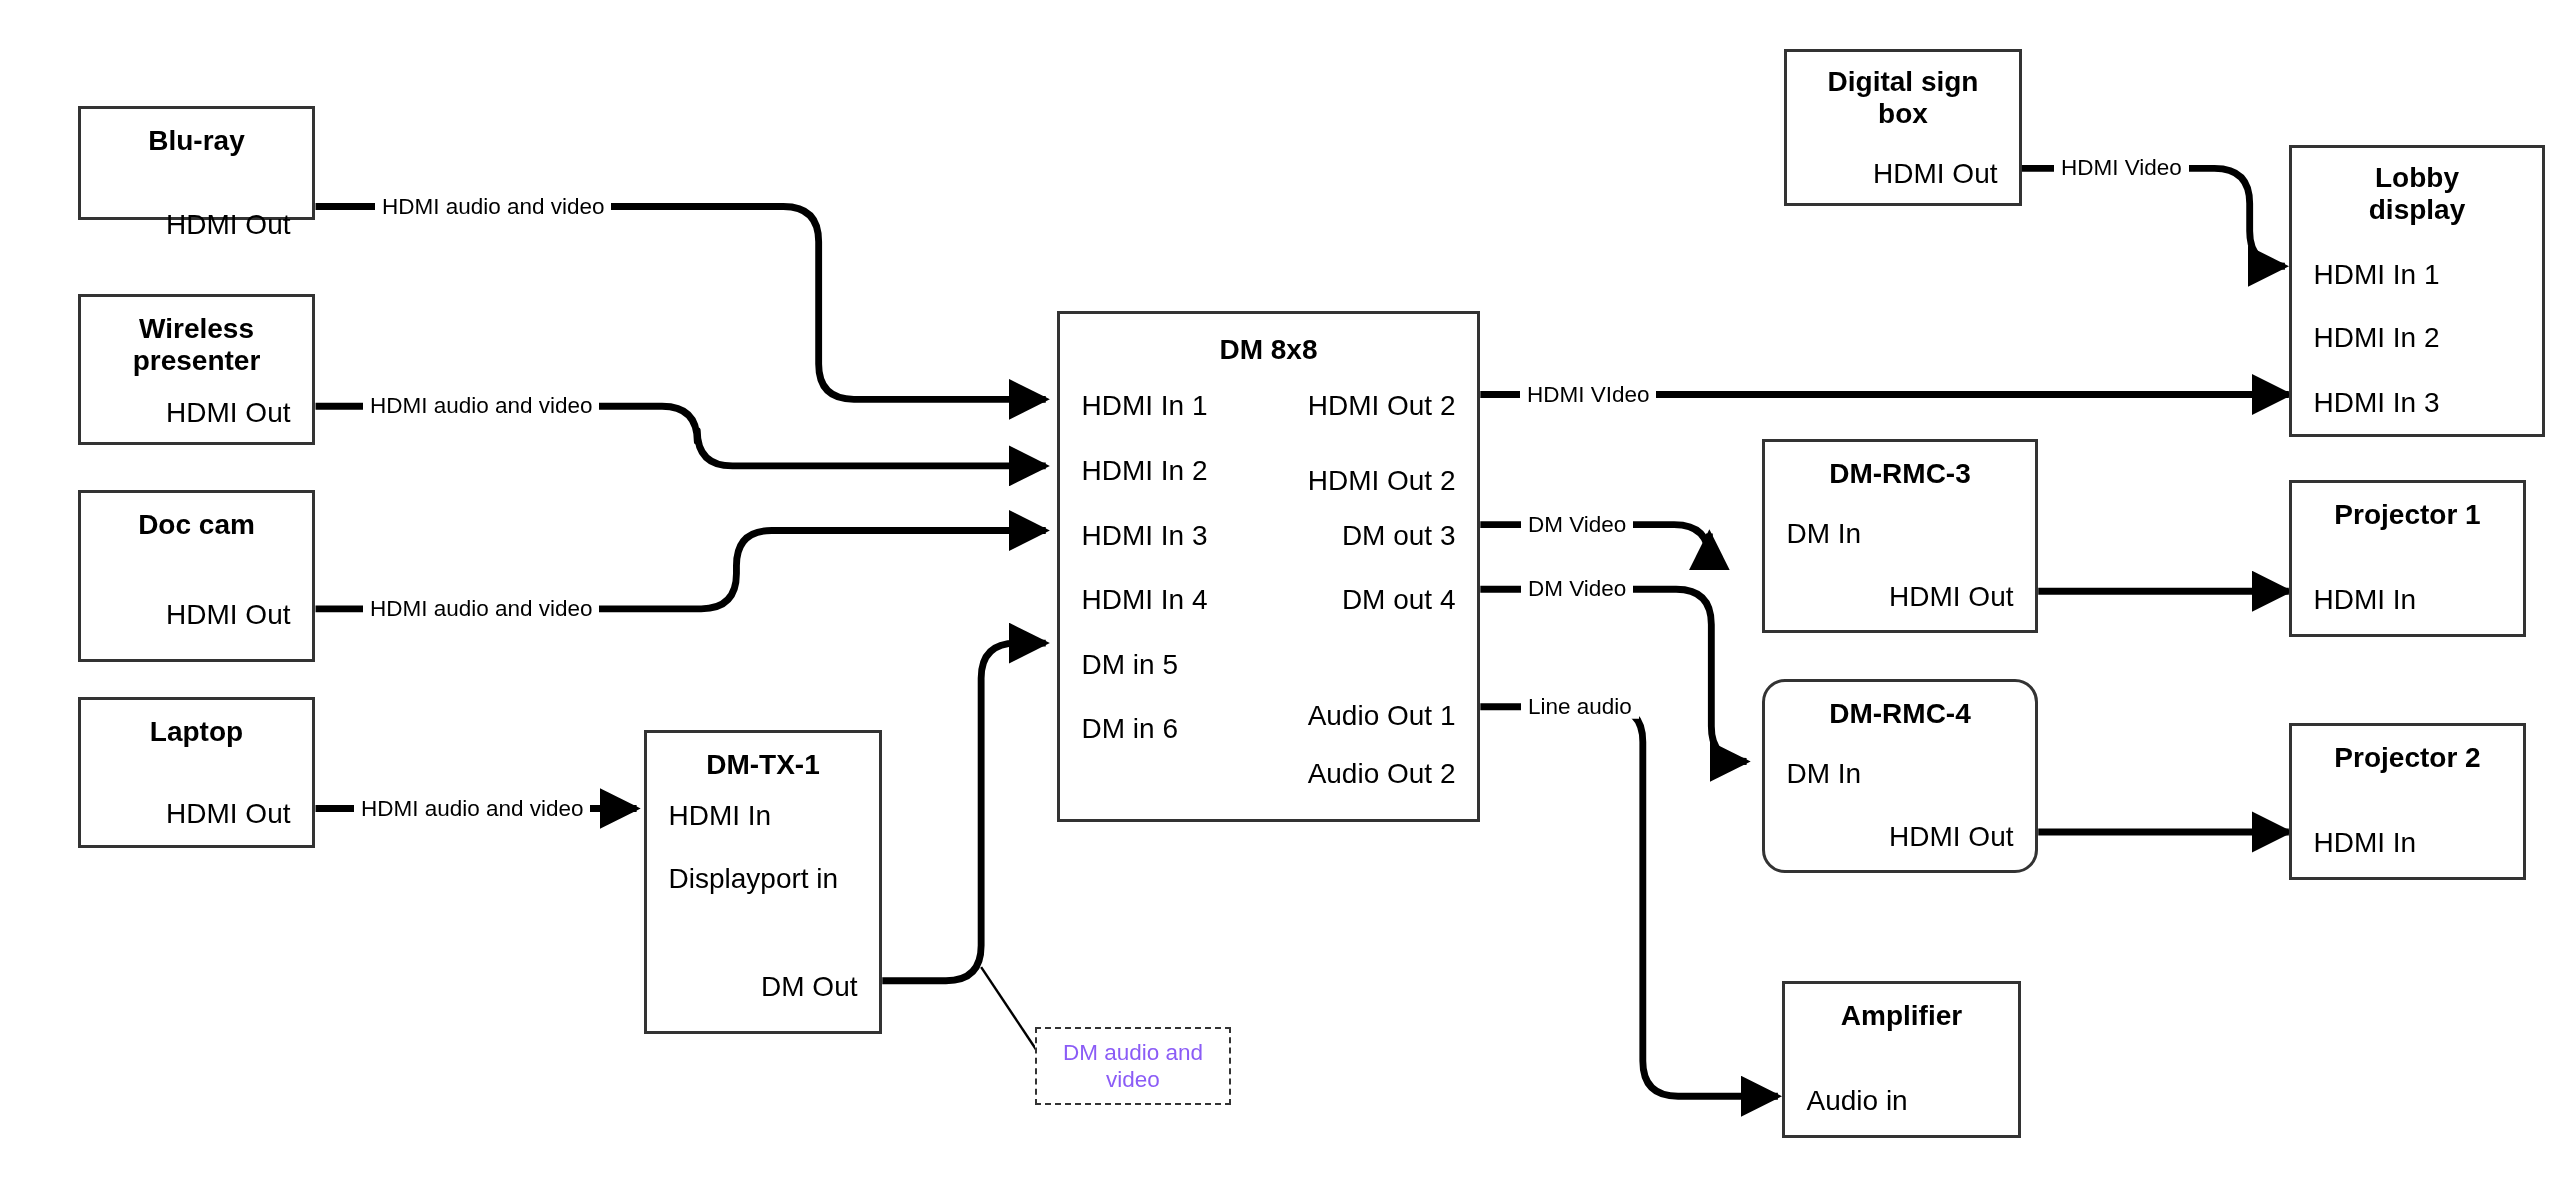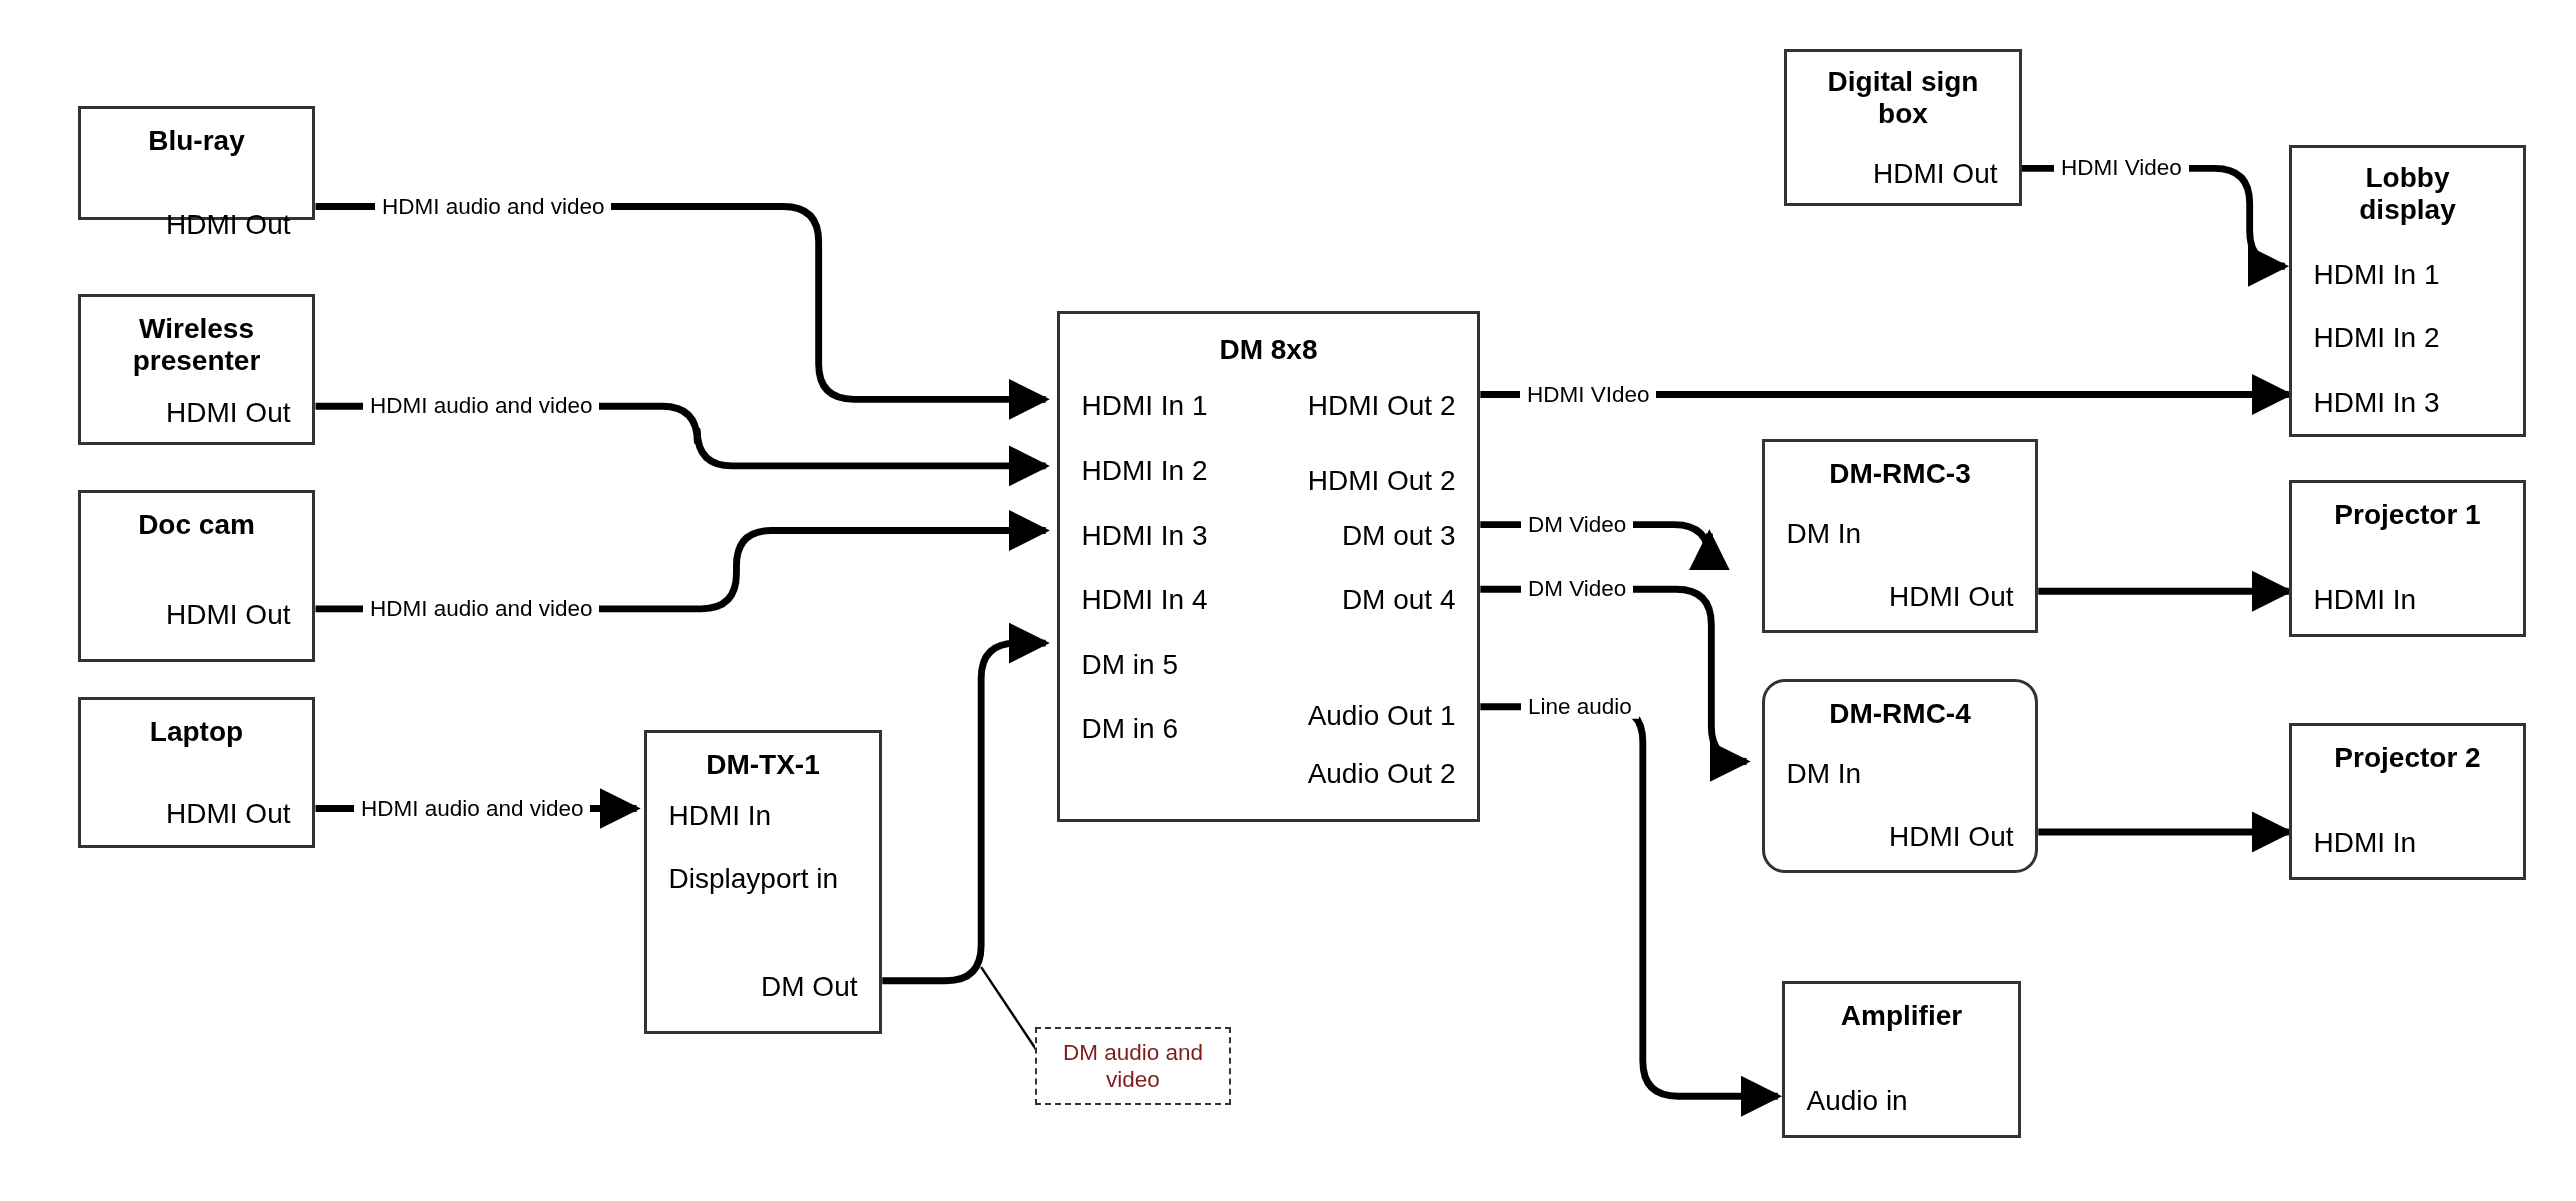--- a/index.html
+++ b/index.html
@@ -57,21 +57,21 @@
     padding: 0 6.9px;
     line-height: 1;
     transform: translateY(-50%);
   }
   .callout {
     position: absolute;
     box-sizing: border-box;
     border: 2px dashed #333333;
     background: #ffffff;
     font-size: 22.5px;
-    color: #7f1d1d;
+    color: #8b5cf6;
     text-align: center;
     line-height: 1.22;
     display: flex;
     align-items: center;
     justify-content: center;
     padding: 3.9px 5.9px;
   }
 </style>
 </head>
 <body>
@@ -161,21 +161,21 @@
   </div>
 
   <div class="node" style="left:1784px; top:49px; width:238px; height:157px;">
     <div class="node-title node-title-multi" style="top:13.7px;">
       <span>Digital sign</span><br>
       <span>box</span>
     </div>
     <div class="port right" style="top:108px;">HDMI Out</div>
   </div>
 
-  <div class="node" style="left:2289px; top:145px; width:237px; height:292px;">
+  <div class="node" style="left:2289px; top:145px; width:256px; height:292px;">
     <div class="node-title node-title-multi" style="top:13.7px;">
       <span>Lobby</span><br>
       <span>display</span>
     </div>
     <div class="port left" style="top:113px;">HDMI In 1</div>
     <div class="port left" style="top:176px;">HDMI In 2</div>
     <div class="port left" style="top:241px;">HDMI In 3</div>
   </div>
 
   <div class="node" style="left:1762px; top:439px; width:276px; height:194px;">

